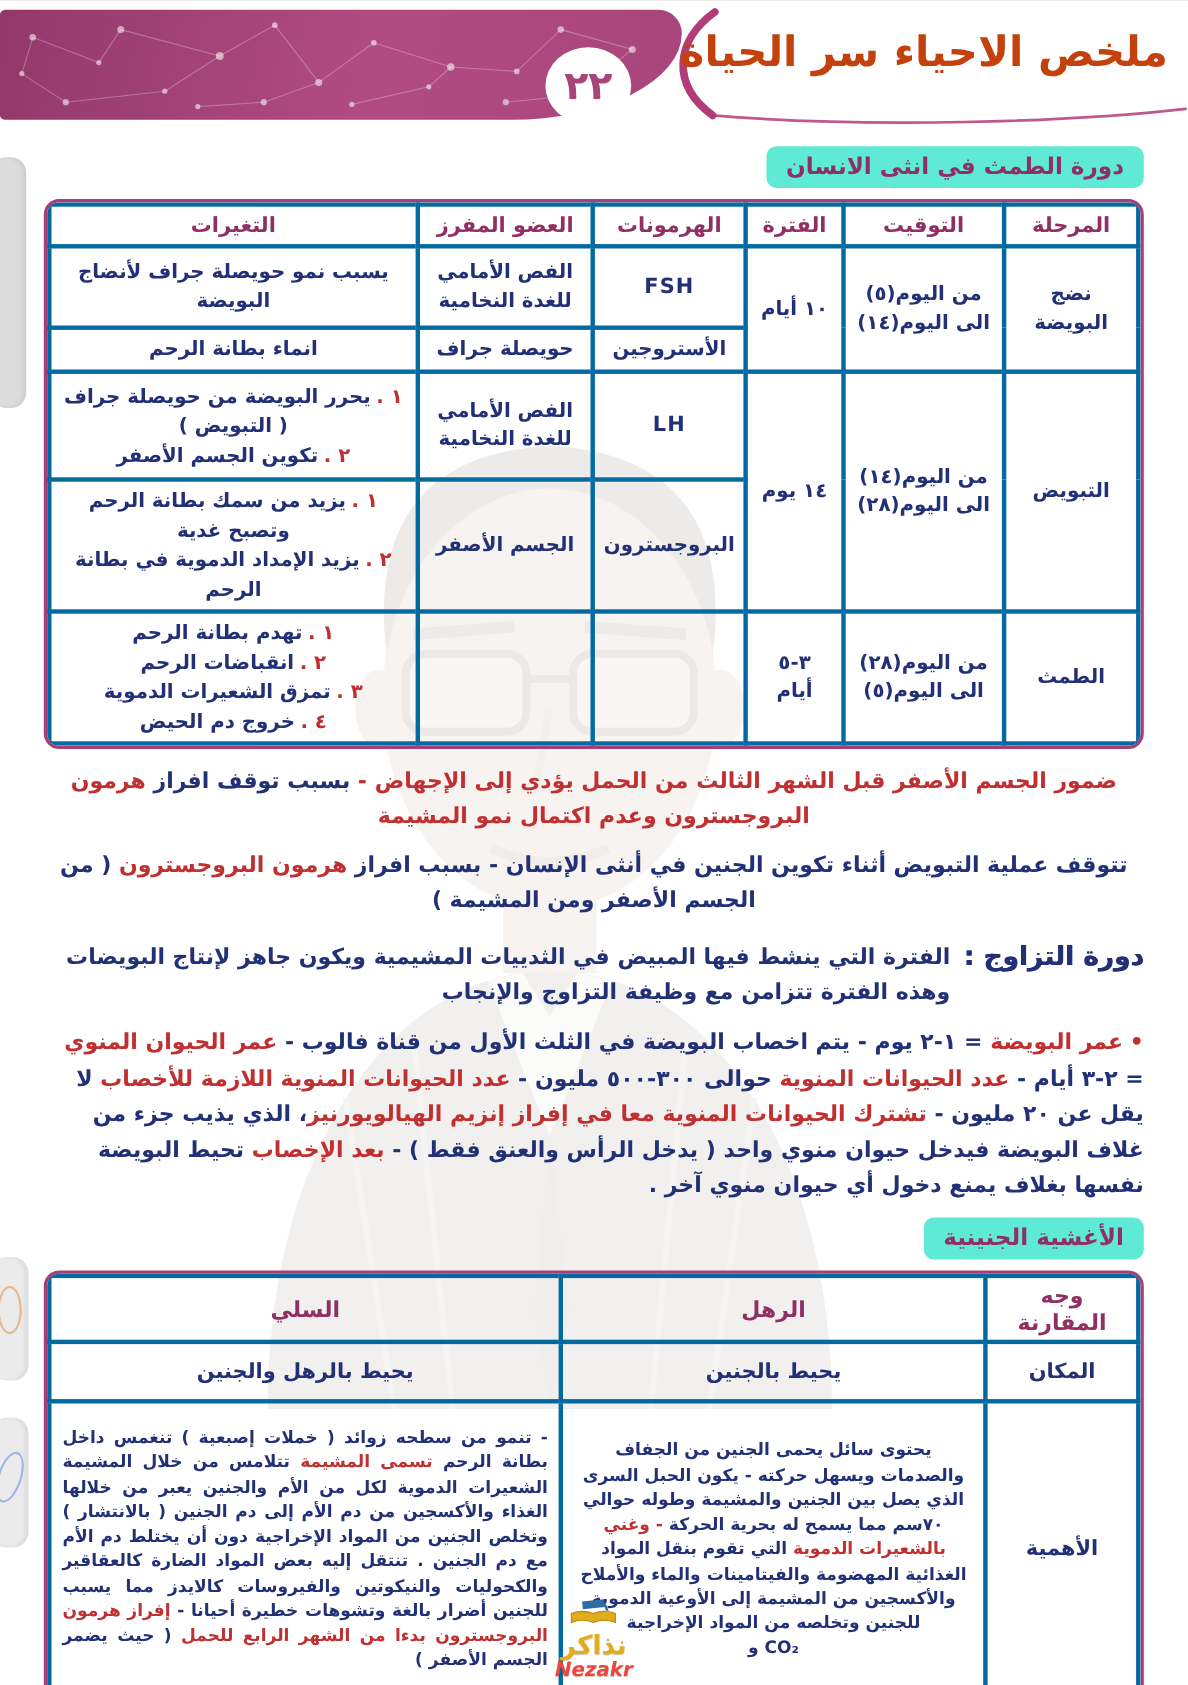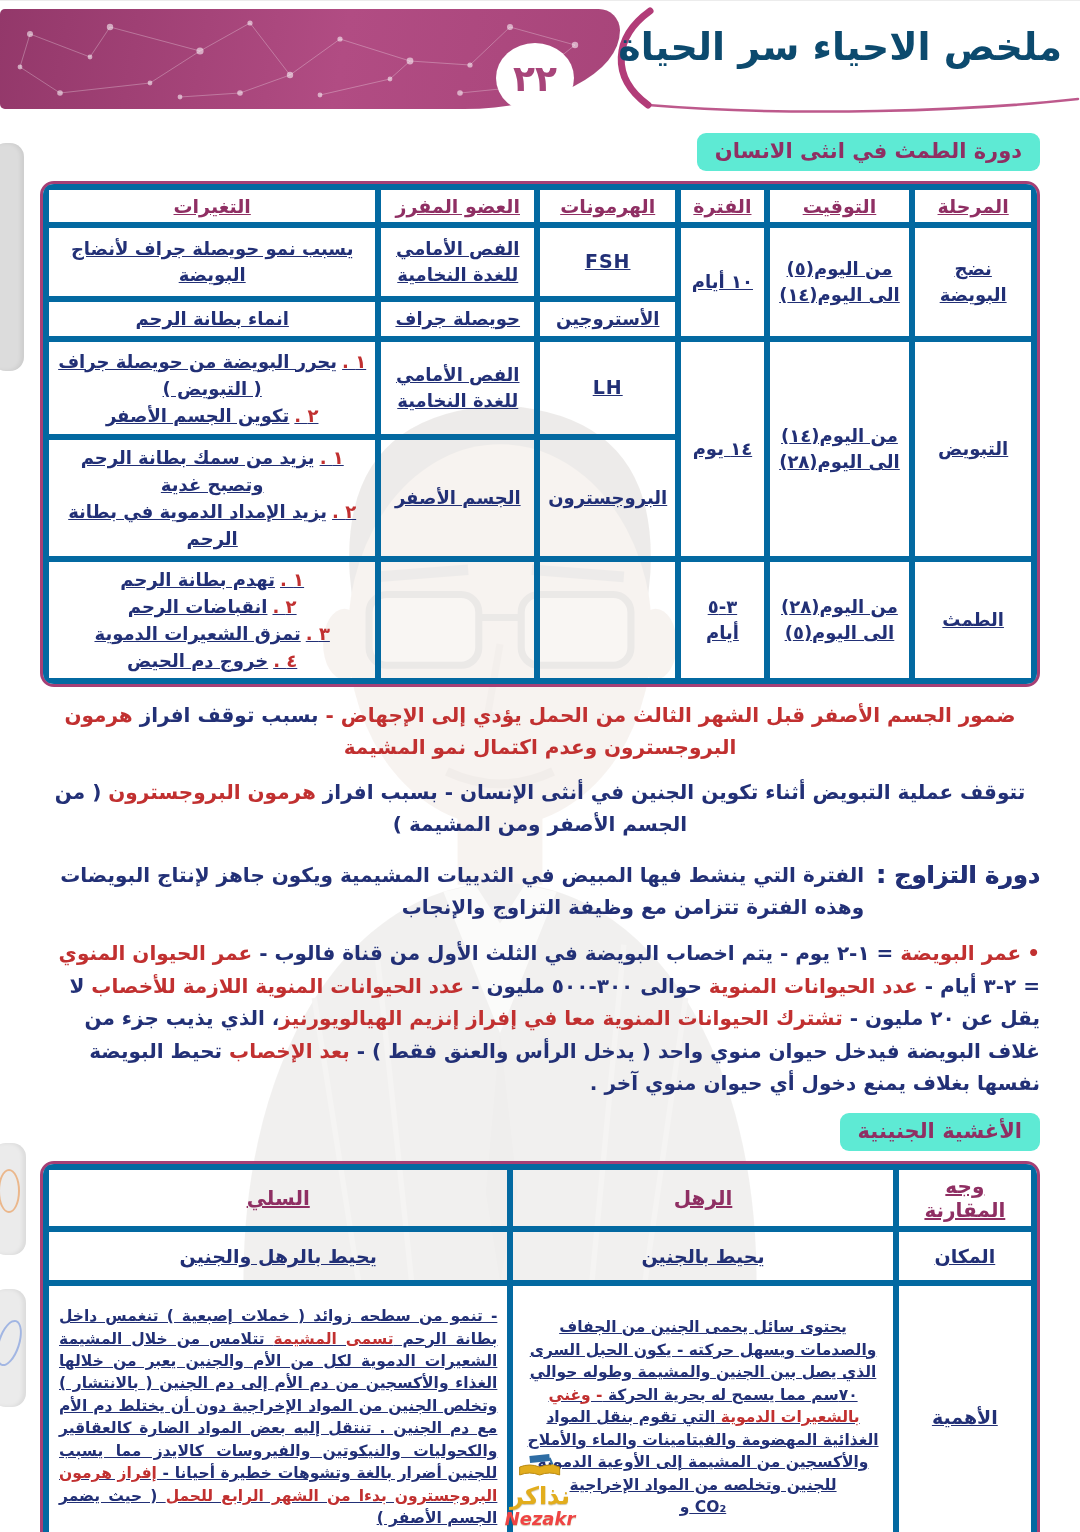--- a/index.html
+++ b/index.html
@@ -15,43 +15,43 @@
   .header { position:absolute; top:0; left:0; right:0; height:118px; z-index:2; }
   .banner { position:absolute; left:0; top:8px; width:620px; height:100px;
     background:linear-gradient(100deg,#93386a,#b14c83 55%,#a8457a);
     border-radius:6px 26px 190px 6px / 6px 26px 96px 6px; overflow:hidden; }
   .banner svg { width:100%; height:100%; }
   .title-swoosh { position:absolute; left:592px; top:4px; width:488px; height:108px; }
   .page-num-pocket { position:absolute; left:496px; top:42px; width:78px; height:70px; background:#ffffff;
     border-radius:50%; display:flex; align-items:center; justify-content:center; }
   .page-num { font-size:36px; font-weight:bold; color:#a8457a; }
   .title { position:absolute; left:652px; top:24px; width:410px; text-align:center;
-    font-size:38px; font-weight:bold; color:#0c4a6e; letter-spacing:-1px; white-space:nowrap; }
+    font-size:38px; font-weight:bold; color:#c2410c; letter-spacing:-1px; white-space:nowrap; }
 
   
   .side-tab { position:absolute; left:-8px; border-radius:14px; z-index:2; box-shadow:inset -3px 0 4px rgba(0,0,0,.07); }
   .tab1 { top:142px; width:32px; height:228px; background:#dcdcdc; }
   .tab2 { top:1142px; width:34px; height:112px; background:#ebebeb; }
   .tab3 { top:1288px; width:34px; height:118px; background:#ebebeb; }
   .tab2::after { content:""; position:absolute; left:6px; top:26px; width:18px; height:40px;
     border:2px solid rgba(235,140,60,.55); border-radius:50%; }
   .tab3::after { content:""; position:absolute; left:6px; top:30px; width:18px; height:44px;
     border:2px solid rgba(90,130,220,.5); border-radius:50%; transform:rotate(18deg); }
 
   
   .main { position:absolute; top:118px; left:0; right:0; bottom:0; padding:0 40px; z-index:1; }
 
   .badge { display:inline-block; background:#5eead4; color:#8f2f63; font-weight:bold; font-size:21px;
     padding:6px 18px 8px; border-radius:9px; margin:14px 0 10px; }
 
   
   .tblwrap { border:3px solid #a63f75; border-radius:14px; overflow:hidden; background:transparent; }
   table { width:100%; border-collapse:collapse; }
-  th, td { border:6px solid #0369a1; padding:4px 8px; text-align:center; vertical-align:middle;
-    color:#223076; font-weight:bold;text-decoration:underline; }
+  th, td { border:4px solid #0369a1; padding:4px 8px; text-align:center; vertical-align:middle;
+    color:#223076; font-weight:bold; }
   th { color:#8f2f63; font-size:19px; }
   .t1 td { font-size:18px; line-height:1.45; }
   .t1 tr.head th { height:38px; }
   .t1 tr.r1 td { height:74px; }
   .t1 tr.r1b td { height:40px; }
   .t1 tr.r2 td { height:98px; }
   .t1 tr.r2b td { height:90px; }
   .t1 tr.r3 td { height:120px; }
   td.latin { direction:ltr; letter-spacing:1px; font-size:19px; }
   .ln { text-align:center; line-height:1.5; }

